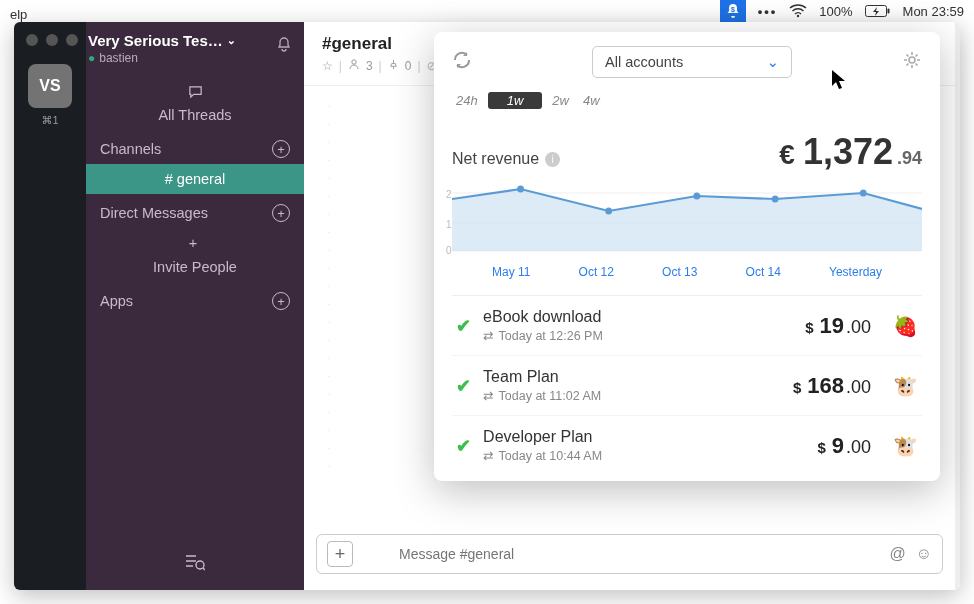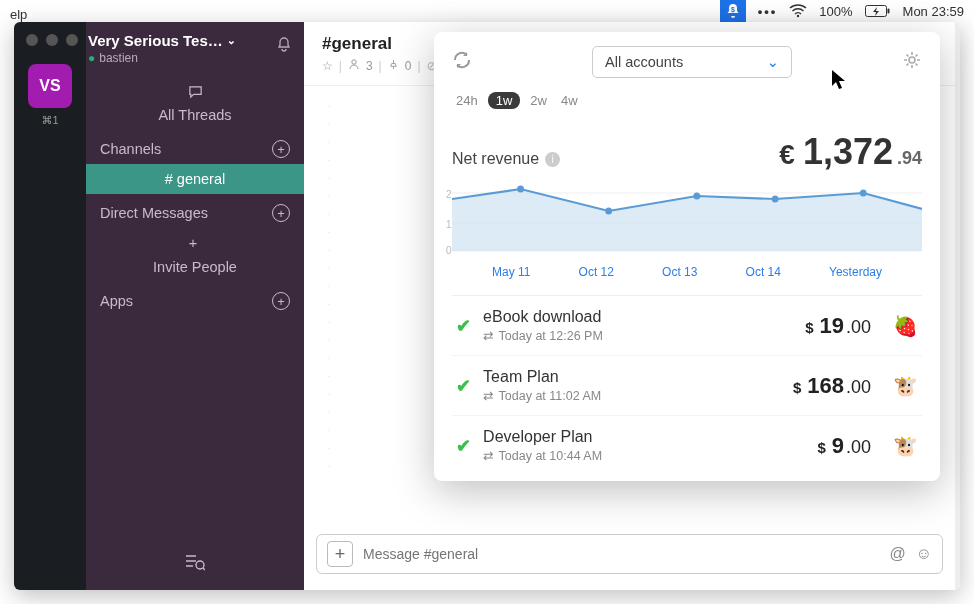--- a/index.html
+++ b/index.html
@@ -53,21 +53,21 @@
   width: 72px;
   background: #1a1d21;
   display: flex;
   flex-direction: column;
   align-items: center;
   padding-top: 6px;
 }
 .traffic-lights { display: flex; gap: 8px; padding: 6px 0 18px 0; align-self: flex-start; margin-left: 12px;}
 .tl { width: 12px; height: 12px; border-radius: 50%; background: #555; }
 .ws-badge {
-  width: 44px; height: 44px; background: #a21caf; color: #fff;
+  width: 44px; height: 44px; background: #737373; color: #fff;
   border-radius: 8px; display:flex; align-items:center; justify-content:center;
   font-weight:600; font-size:16px;
 }
 .ws-short { color:#999; font-size:11px; margin-top:6px; }
 
 .slack-col2 {
   width: 218px;
   background: #3f0e40;
   background: #392a3c;
   background: #3a2a3d;
@@ -116,21 +116,21 @@
 
 .composer-wrap { padding:6px 12px 16px;}
 .composer {
   border:1.5px solid #ccc; border-radius:6px; height:40px;
   display:flex; align-items:center; padding:0 10px; gap:10px;
 }
 .composer .plus {
   width:26px; height:26px; border:1.5px solid #bbb; border-radius:4px;
   display:flex; align-items:center; justify-content:center; font-size:18px; color:#666;
 }
-.composer input { flex:1; border:none; outline:none; font-size:14px; color:#333;}
+.composer input { flex:1; border:none; outline:none; font-size:14px; color:#333;margin-left:36px;}
 .composer .ricon { color:#888; font-size:16px;}
 
 
 .popup {
   position:absolute;
   left:434px; top:32px;
   width:506px;
   background:#fff;
   border-radius:8px;
   box-shadow:0 10px 40px rgba(0,0,0,0.25);
@@ -141,22 +141,22 @@
 .refresh { color:#999; }
 .acct-select {
   border:1px solid #ccc; border-radius:5px; height:32px; width:200px;
   display:flex; align-items:center; justify-content:space-between;
   padding:0 12px; font-size:14.5px; color:#444; margin-left:110px;
 }
 .acct-select .chev { color:#2b7de9; }
 .gear { margin-left:auto; color:#aaa;}
 .cursor { position:absolute; left:380px; top:24px; font-size:18px; color:#000; }
 
-.range-row { display:flex; gap:6px; margin-top:14px; font-size:13px; color:#888; }
-.range-row .sel { background:#3a3a3a; color:#fff; border-radius:8px; padding:1px 8px;}
+.range-row { display:flex; gap:6px; margin-top:14px; font-size:13px; color:#888; font-style:italic;}
+.range-row .sel { background:#3a3a3a; color:#fff; border-radius:3px; padding:1px 19px;}
 .range-row .opt { padding:1px 4px; cursor:pointer;}
 .metric-row { display:flex; align-items:baseline; justify-content:space-between; margin-top:-2px;}
 .metric-label { font-size:16px; color:#444; display:flex; align-items:center; gap:6px;margin-top:43px;}
 .metric-info { width:15px; height:15px; border-radius:50%; background:#ccc; color:#fff; font-size:10px; display:inline-flex; align-items:center; justify-content:center;}
 .metric-value { font-size:36px; color:#333; font-weight:600; display:flex; align-items:baseline; gap:4px;}
 .metric-value .cur { font-size:28px; margin-right:4px;}
 .metric-value .dec { font-size:18px; color:#666;}
 
 .chart-wrap { position:relative; height:110px; margin-top:8px;}
 .chart-wrap svg { width:100%; height:80px; display:block;}

